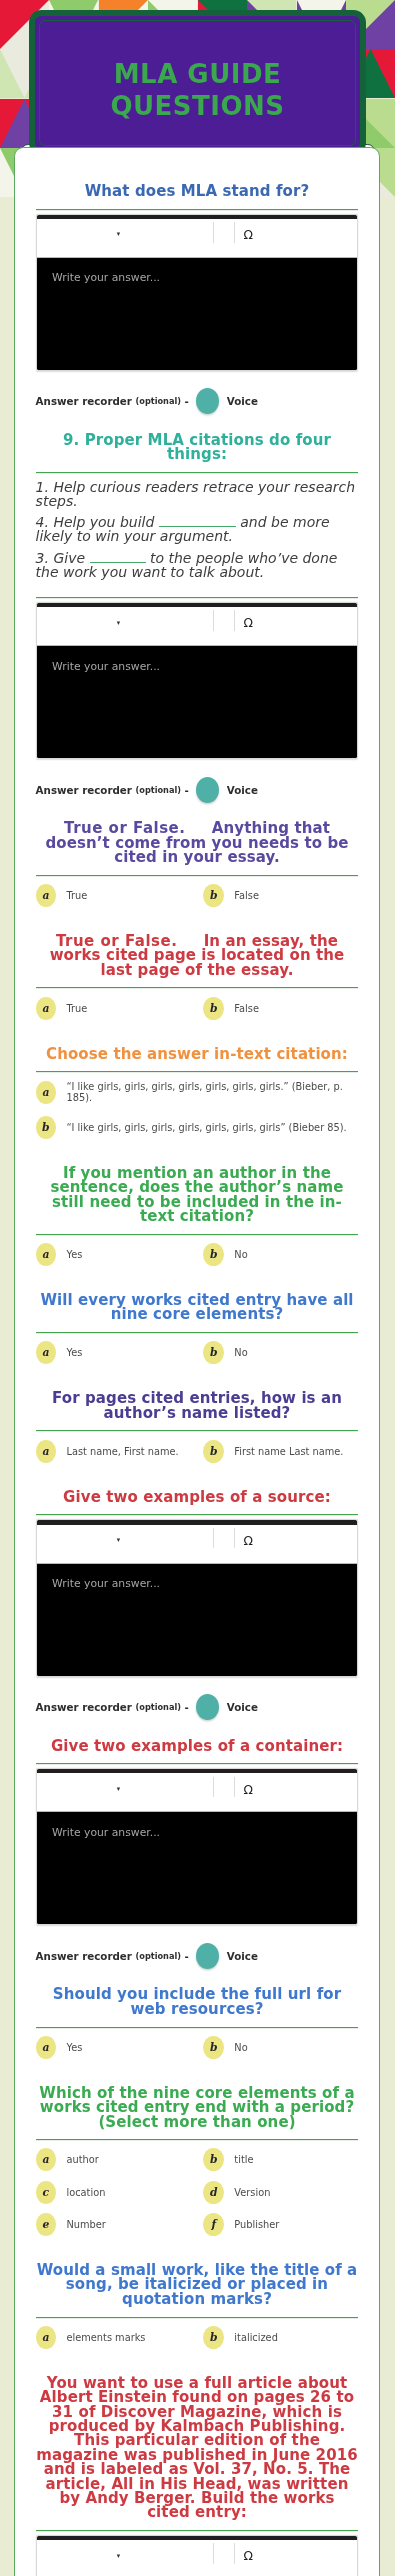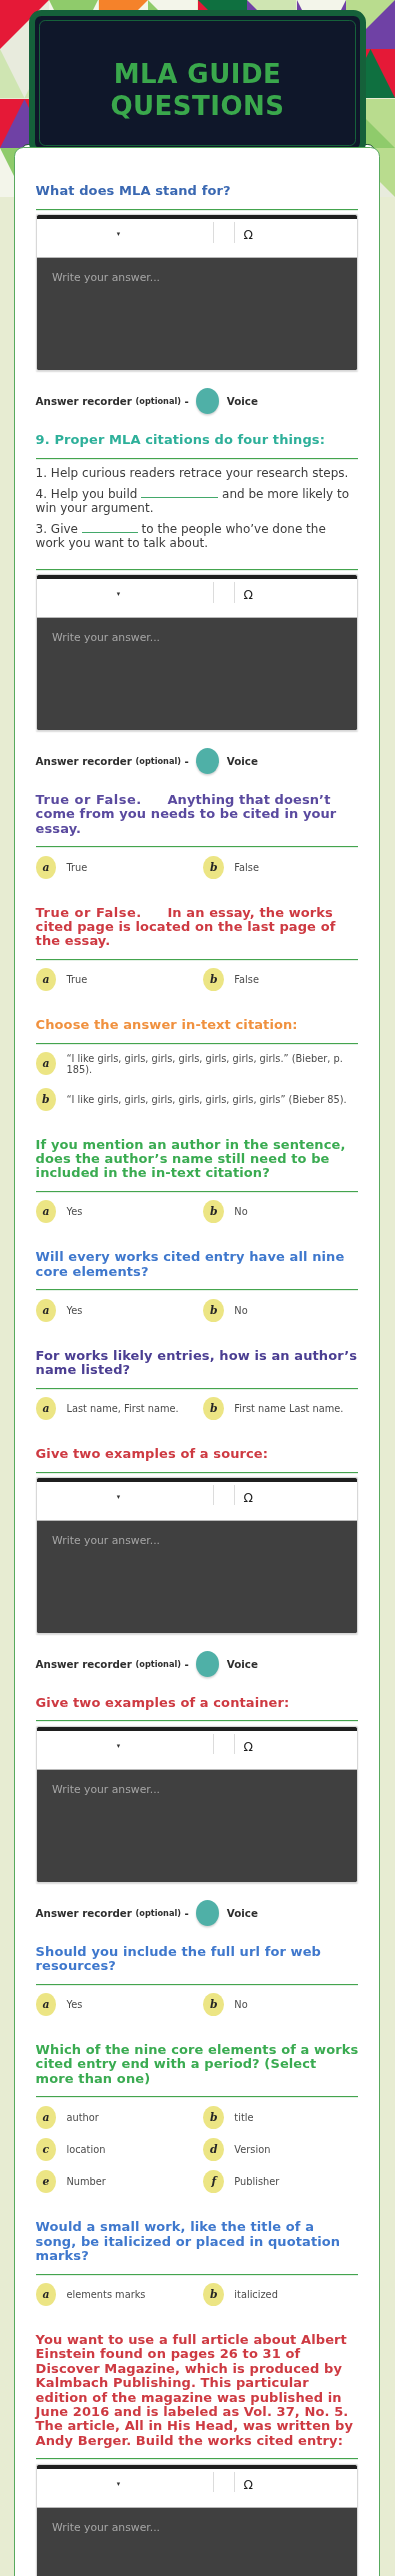--- a/index.html
+++ b/index.html
@@ -11,41 +11,41 @@
   }
   .stage{position:absolute;inset:0;}
   
   .mosaic{position:absolute;left:0;top:0;width:396px;height:198px;overflow:hidden;z-index:0;}
   .mcell{position:absolute;width:49px;height:49px;}
   .mtri{position:absolute;inset:0;}
   
   .laptop{position:absolute;left:0;top:0;width:396px;z-index:1;}
   .laptop-screen{
     position:absolute;left:29px;top:10.3px;width:337px;height:145px;
-    background:#0f172a;border:6.7px solid #15613a;border-radius:12.4px;box-sizing:border-box;padding-left:28px;
+    background:#4c1d95;border:6.7px solid #15613a;border-radius:12.4px;box-sizing:border-box;padding-left:28px;
   }
   .laptop-inner{position:absolute;inset:3.6px;border:1px solid #15613a;border-radius:6.2px;}
   .laptop-title{margin-top:37px;text-align:center;font-weight:bold;font-size:26px;line-height:32px;letter-spacing:0.5px;}
   .laptop-base{
     position:absolute;left:20.6px;top:144px;width:354px;height:15.5px;
     background:#fff;border:1.5px solid #1d4d30;border-radius:7.2px;box-sizing:border-box;
   }
   
   .card{
     position:absolute;left:14px;top:147px;width:366px;box-sizing:border-box;
     background:#fff;border:1px solid #58a95e;border-radius:9.3px;
     padding:36px 20.6px 12.4px 20.6px;z-index:2;
   }
   .q{margin:0 0 18.5px 0;}
   .q.choice{margin-bottom:27px;}
-  .q-title{margin:0;font-size:13px;line-height:14.4px;font-weight:bold;letter-spacing:0.1px;}
+  .q-title{margin:0;font-size:15px;line-height:14.4px;font-weight:bold;letter-spacing:0.1px;text-align:center;}
   .q-lead{font-weight:800;letter-spacing:0.5px;margin-right:21px;}
   .q-underline{margin-top:10.3px;border-top:1px solid #44a44e;box-shadow:0 1px 0 rgba(68,164,78,.15);height:0;}
   
-  .stmt{margin:7.2px 0 5.2px 0;font-size:12px;line-height:14px;color:#3d3d3d;}
+  .stmt{margin:7.2px 0 5.2px 0;font-size:14px;line-height:14px;color:#3d3d3d;font-style:italic;}
   .blank{display:inline-block;height:7.2px;border-bottom:1px solid #43a86a;vertical-align:baseline;}
   
   .opts{margin-top:8.2px;}
   .opts.two-col{display:grid;grid-template-columns:52% 48%;row-gap:14.4px;}
   .opts.grid-2x3{display:grid;grid-template-columns:52% 48%;row-gap:9.3px;}
   .opts.stacked{display:flex;flex-direction:column;gap:12.4px;}
   .opt{display:flex;align-items:center;min-height:23px;}
   .opt-circle{
     flex:0 0 20.6px;width:20.6px;height:23px;border-radius:50%;background:#ece584;
     display:flex;align-items:center;justify-content:center;
@@ -54,21 +54,21 @@
   .opt-label{margin-left:10.3px;font-size:9.8px;color:#4b4b4b;}
   
   .editor{margin-top:4.1px;border:0.5px solid #d8d8d8;border-radius:1.5px;box-shadow:0 0.5px 1.5px rgba(0,0,0,.14);}
   .editor-topbar{height:4.1px;background:#1f1f1f;border-radius:1.5px 1.5px 0 0;}
   .editor-toolbar{position:relative;height:38px;background:#fff;border-bottom:1px solid #b9b9b9;}
   .tb-caret{position:absolute;left:25%;top:11.3px;font-size:6.7px;color:#333;cursor:pointer;}
   .tb-div{position:absolute;top:3.1px;width:0.5px;height:20.6px;background:#dcdcdc;}
   .tb-div.d1{left:55%;}
   .tb-div.d2{left:61.5%;}
   .tb-omega{position:absolute;left:64.5%;top:8.2px;font-size:12.4px;color:#1f1f1f;cursor:pointer;}
-  .editor-area{position:relative;height:112px;background:#404040;border-radius:0 0 1.5px 1.5px;}
+  .editor-area{position:relative;height:112px;background:#000000;border-radius:0 0 1.5px 1.5px;}
   .placeholder{position:absolute;left:15.5px;top:13.4px;font-size:10.8px;color:#a6a6a6;}
   
   .recorder{margin-top:17.5px;display:flex;align-items:center;color:#2e2e2e;font-weight:bold;}
   .rec-label{font-size:10.3px;}
   .rec-opt{font-size:8.2px;margin-left:3.6px;}
   .rec-dash{font-size:10.3px;margin-left:3.6px;}
   .rec-btn{width:23px;height:26px;border-radius:50%;margin:0 8.2px 0 6.7px;box-shadow:0 1.5px 2.1px rgba(0,0,0,.18);cursor:pointer;}
   .rec-voice{font-size:10.3px;}
 </style>
 </head>
@@ -304,21 +304,21 @@
               <span class="opt-circle">a</span>
               <span class="opt-label">Yes</span>
             </div>
             <div class="opt">
               <span class="opt-circle">b</span>
               <span class="opt-label">No</span>
             </div>
           </div>
         </section>
         <section class="q choice">
-          <h2 class="q-title" style="color: rgb(75, 62, 146);">For works likely entries, how is an author’s name listed?</h2>
+          <h2 class="q-title" style="color: rgb(75, 62, 146);">For pages cited entries, how is an author’s name listed?</h2>
           <div class="q-underline"></div>
           <div class="opts two-col">
             <div class="opt">
               <span class="opt-circle">a</span>
               <span class="opt-label">Last name, First name.</span>
             </div>
             <div class="opt">
               <span class="opt-circle">b</span>
               <span class="opt-label">First name Last name.</span>
             </div>

